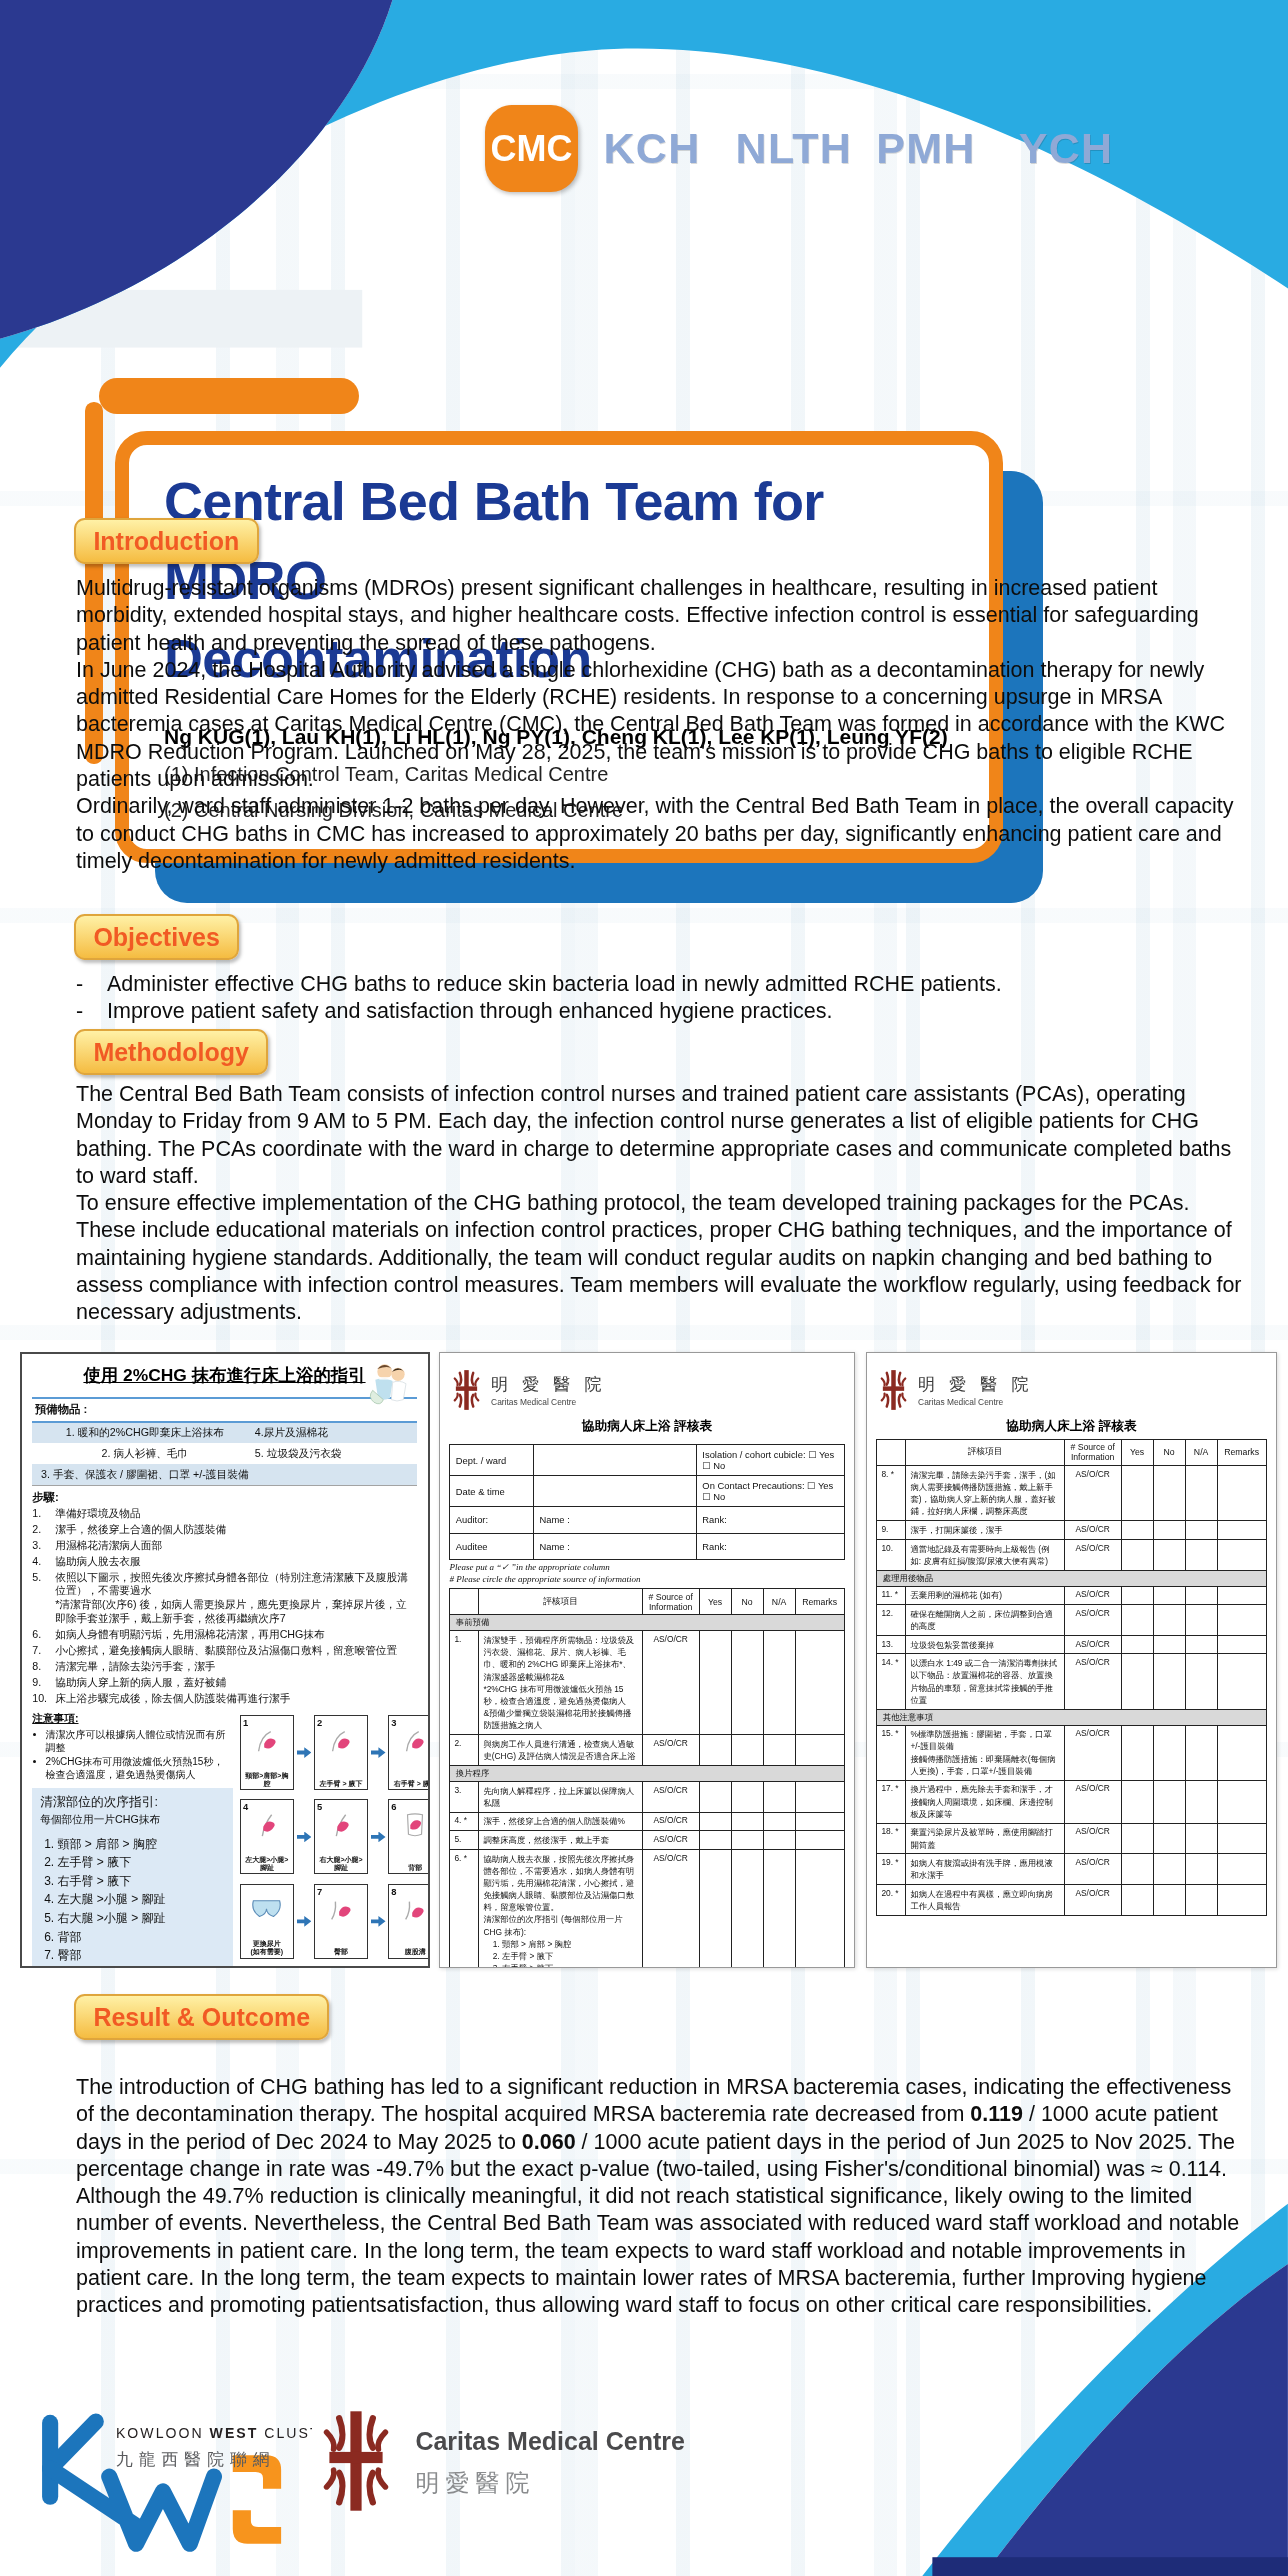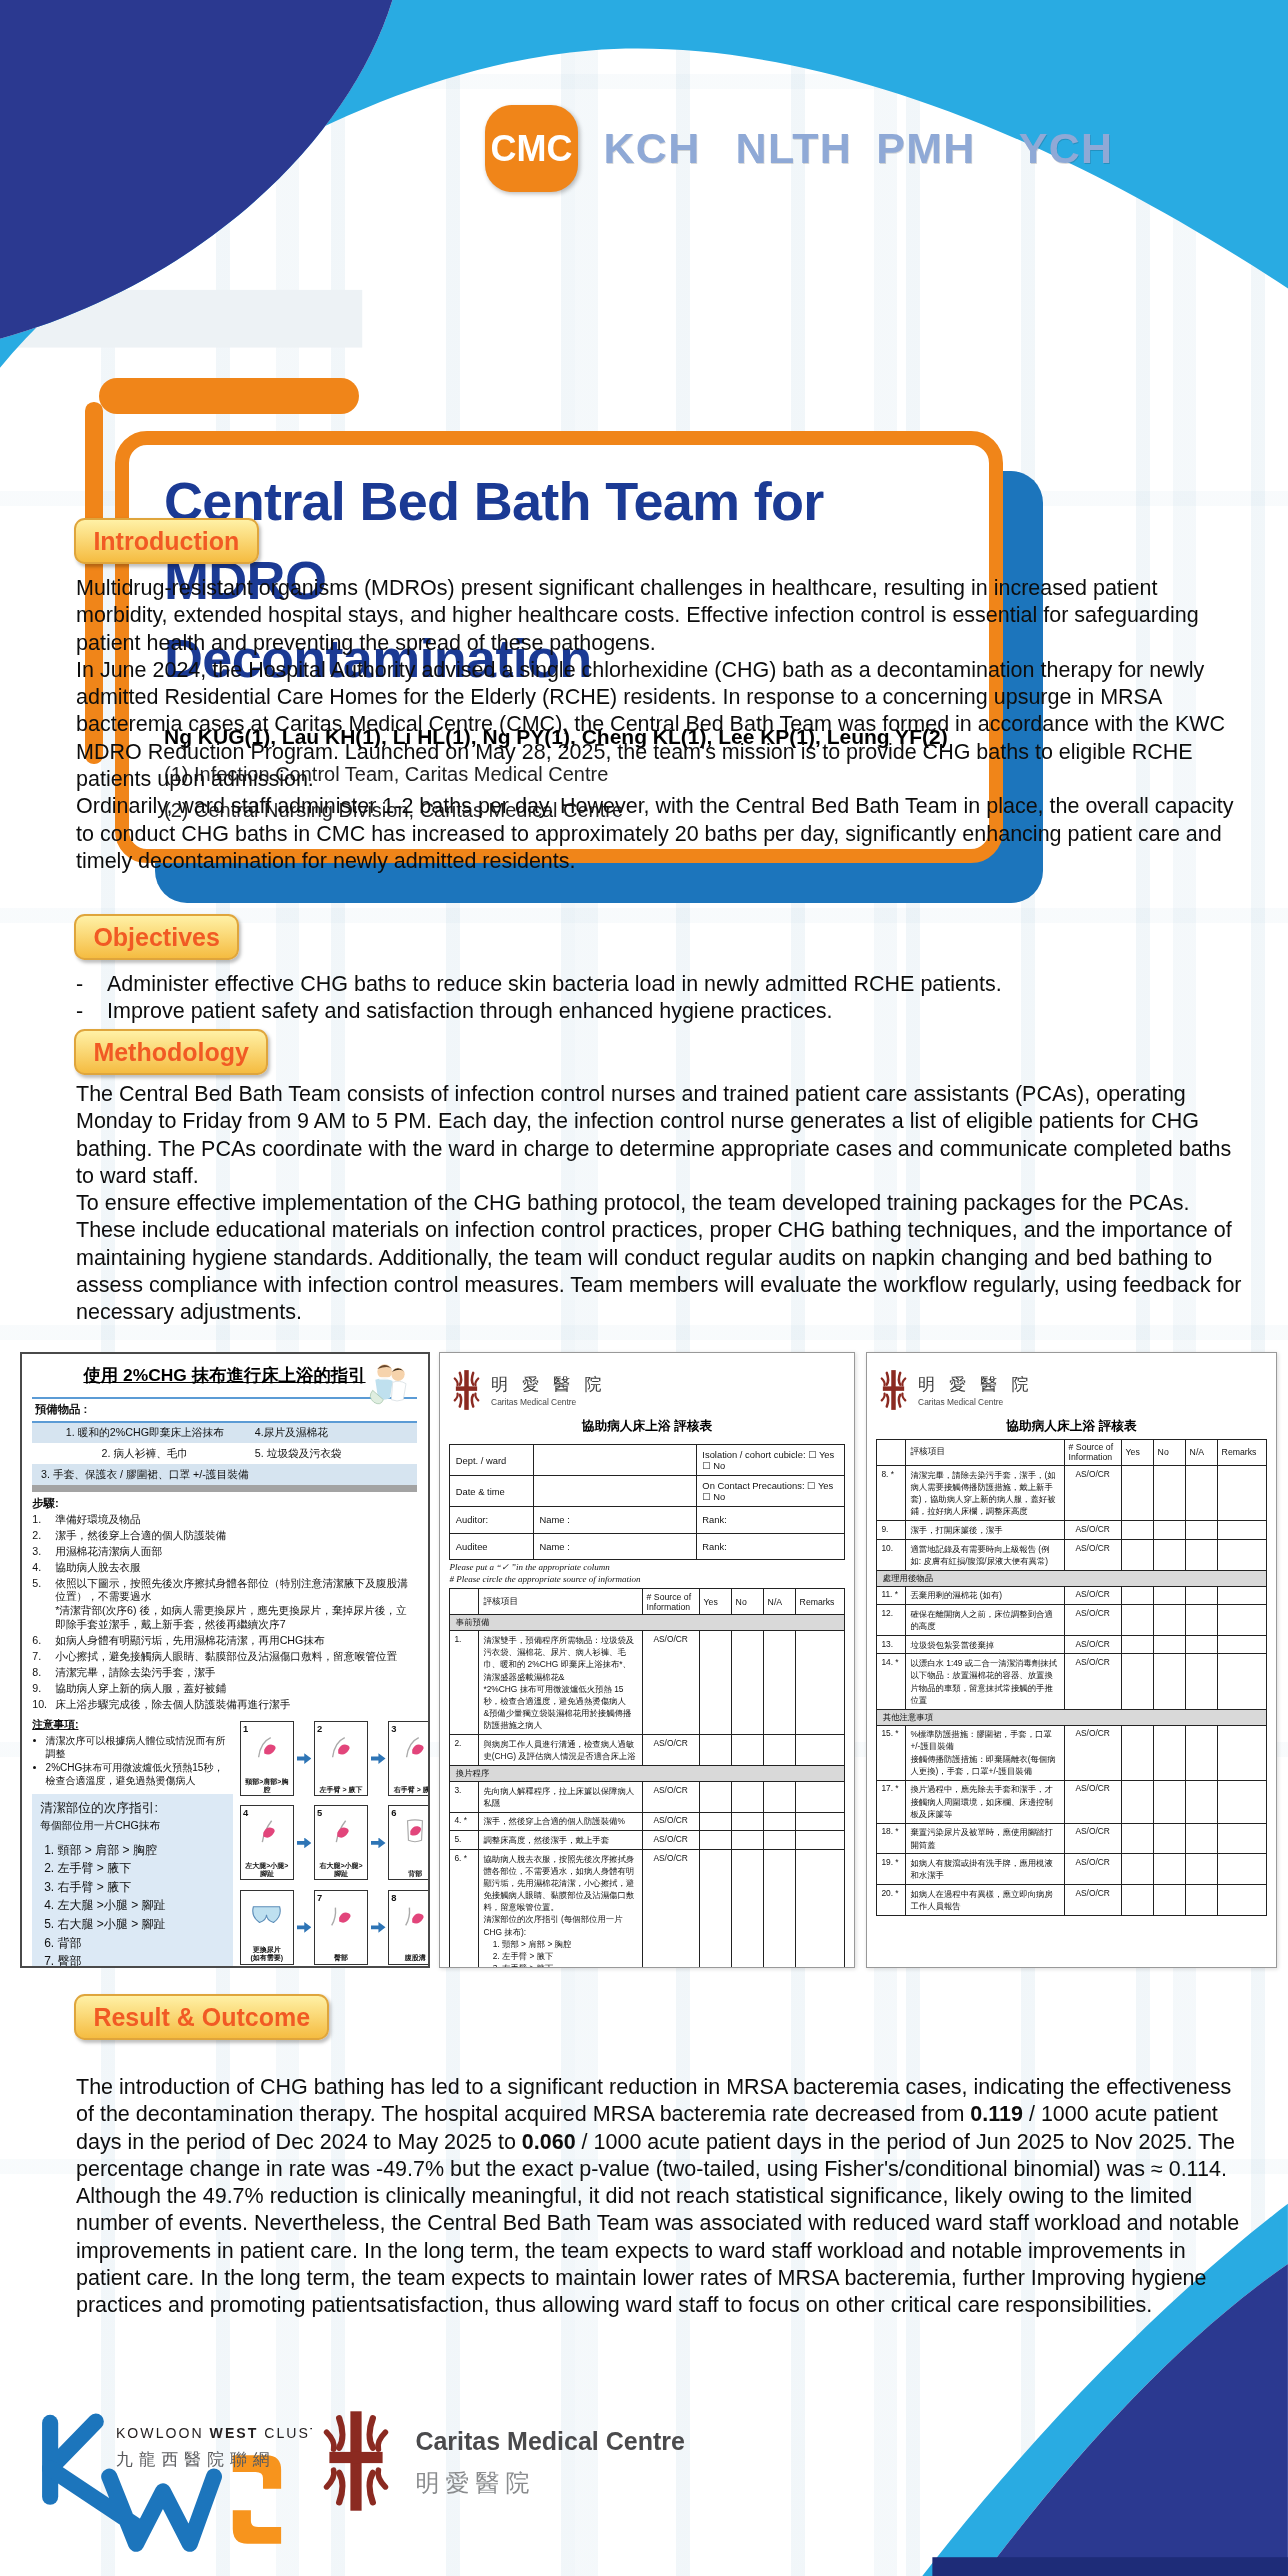--- a/index.html
+++ b/index.html
@@ -52,21 +52,21 @@
   .pre{white-space:pre-line;}
   
   .docL-title{margin-top:2.7px;text-align:center;font-size:17.4px;font-weight:bold;text-decoration:underline;color:#000;}
   #nurse{position:absolute;top:6.7px;right:6.7px;}
   .prep{margin-top:9.4px;border-top:2px solid #5B9BD5;font-size:10.7px;}
   .prep-label{font-weight:bold;padding:3.4px 2.7px;border-bottom:2px solid #5B9BD5;font-size:11.4px;}
   .prep-row{display:flex;padding:3.4px 2.7px;}
   .prep-row .a{width:58%;text-align:center;}
   .prep-row .b{flex:1;}
   .prep .shade{background:#D6E4F0;}
-  .prep-end{border-bottom:7px solid #a3a3a3;}
+  .prep-end{border-bottom:1px solid #a3a3a3;}
   .steps-label{font-size:11.4px;font-weight:bold;margin-top:4px;}
   ol.steps{list-style:none;margin:1.3px 0 0 0;padding:0;font-size:10.7px;line-height:1.3;}
   ol.steps li{display:flex;margin-top:2px;}
   ol.steps .n{flex:0 0 23px;}
   ol.steps .t{flex:1;}
   .docL-bottom{display:flex;gap:6.7px;margin-top:6.7px;}
   .col-l{width:201px;flex:0 0 201px;}
   .notes-label{font-size:10.7px;font-weight:bold;text-decoration:underline;}
   ul.notes{margin:1.3px 0 0 0;padding-left:13.4px;font-size:10px;line-height:1.3;}
   ul.notes li{margin-top:1.3px;}
@@ -87,21 +87,21 @@
   .h-cn{font-size:17px;letter-spacing:4.7px;color:#3a3a3a;}
   .h-en{font-size:8.4px;color:#444;margin-top:1.3px;}
   .ftitle{text-align:center;font-size:12.7px;font-weight:bold;margin-top:6.7px;color:#000;}
   table.info{width:100%;border-collapse:collapse;margin-top:9.4px;font-size:9.4px;}
   table.info td{border:1.3px solid #222;padding:4px 5.4px;height:17.4px;}
   td.ilab{width:72px;}
   td.imid{width:151px;}
   .inote{font-family:"Liberation Serif",serif;font-style:italic;font-size:9px;margin-top:2px;}
   table.audit{width:100%;border-collapse:collapse;margin-top:4px;font-size:8.4px;}
   table.audit th,table.audit td{border:1.3px solid #222;padding:2.7px 4px;vertical-align:top;}
-  table.audit th{font-weight:normal;text-align:left;vertical-align:middle;font-size:8.7px;}
+  table.audit th{font-weight:normal;text-align:center;vertical-align:middle;font-size:8.7px;}
   .cnum{width:20px;}
   .csrc{width:48px;text-align:center;}
   .cyn{width:23px;}
   .crem{width:40px;}
   tr.sect td{background:#D9D9D9;padding:2px 5.4px;}
   td.item{line-height:1.45;}
   
   #kwc{position:absolute;left:30px;top:2412px;z-index:3;}
   #caritas{position:absolute;left:314px;top:2408px;z-index:3;display:flex;gap:17.4px;align-items:flex-start;}
   .car-en{font-size:25px;font-weight:bold;color:#4A4A4C;margin-top:19px;}

